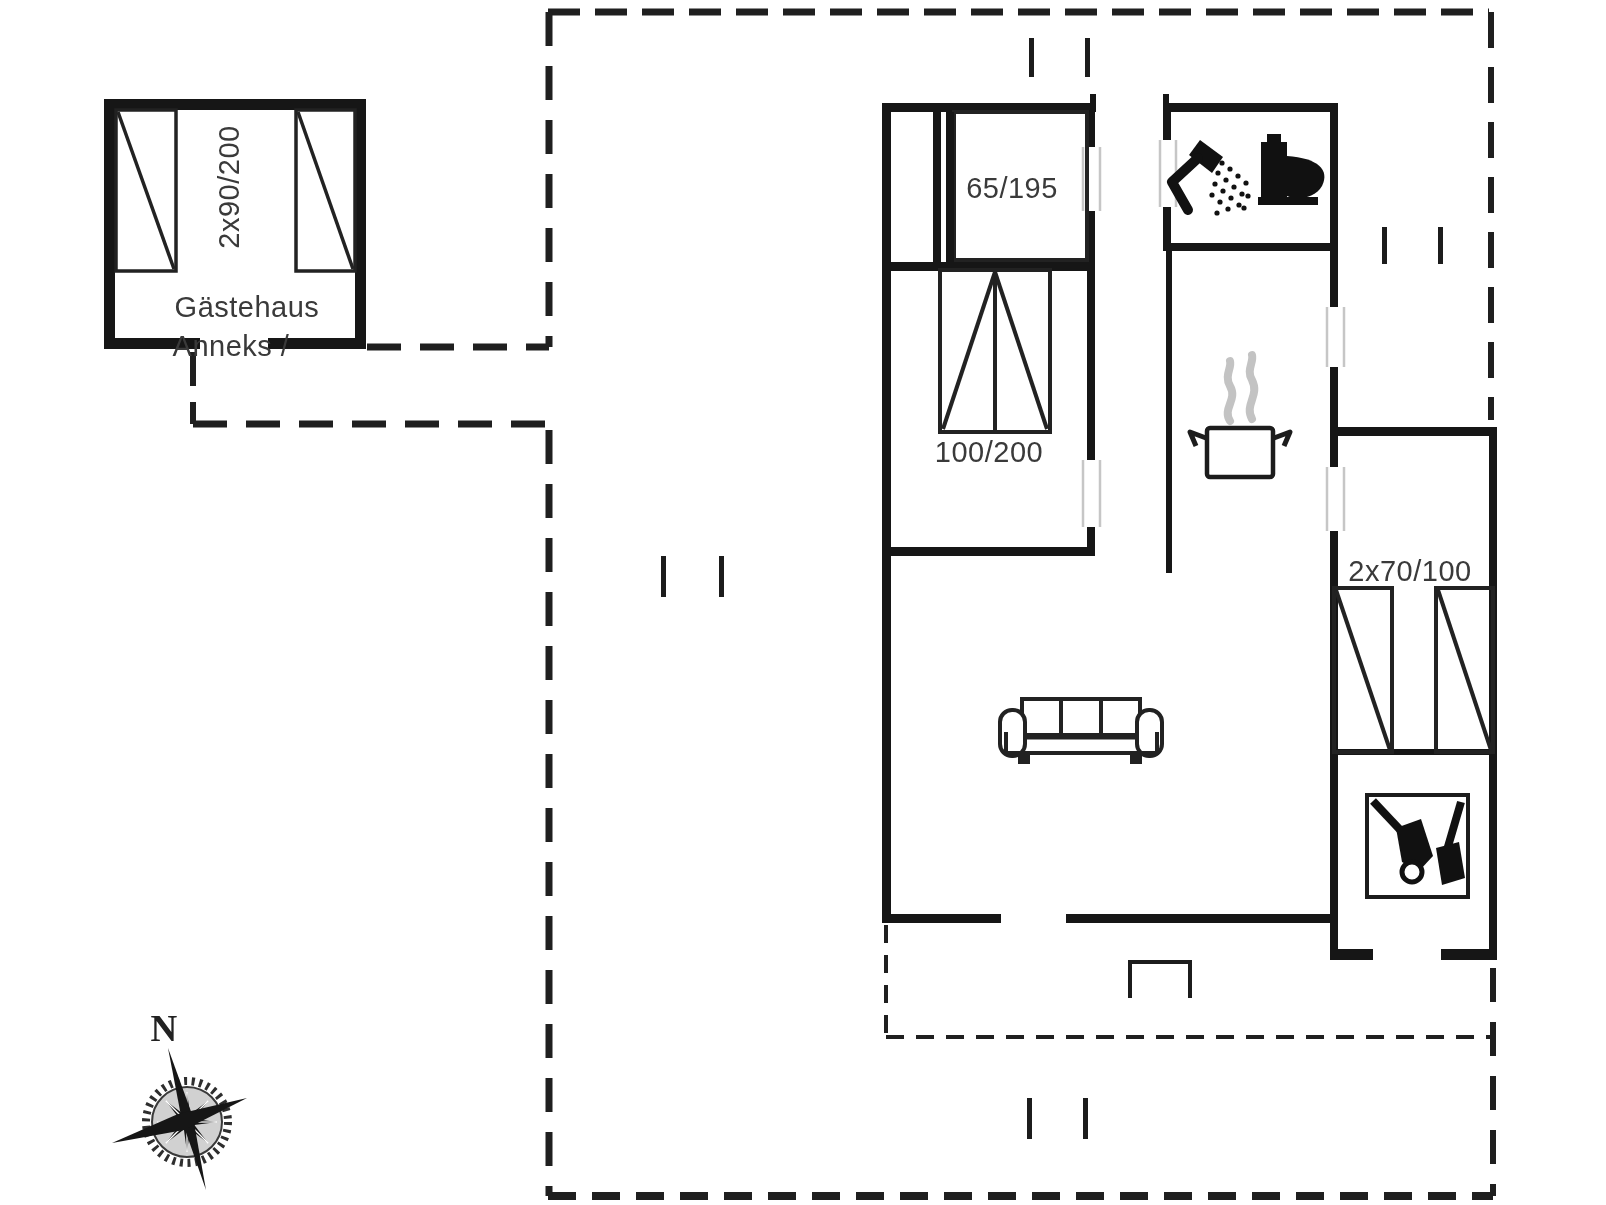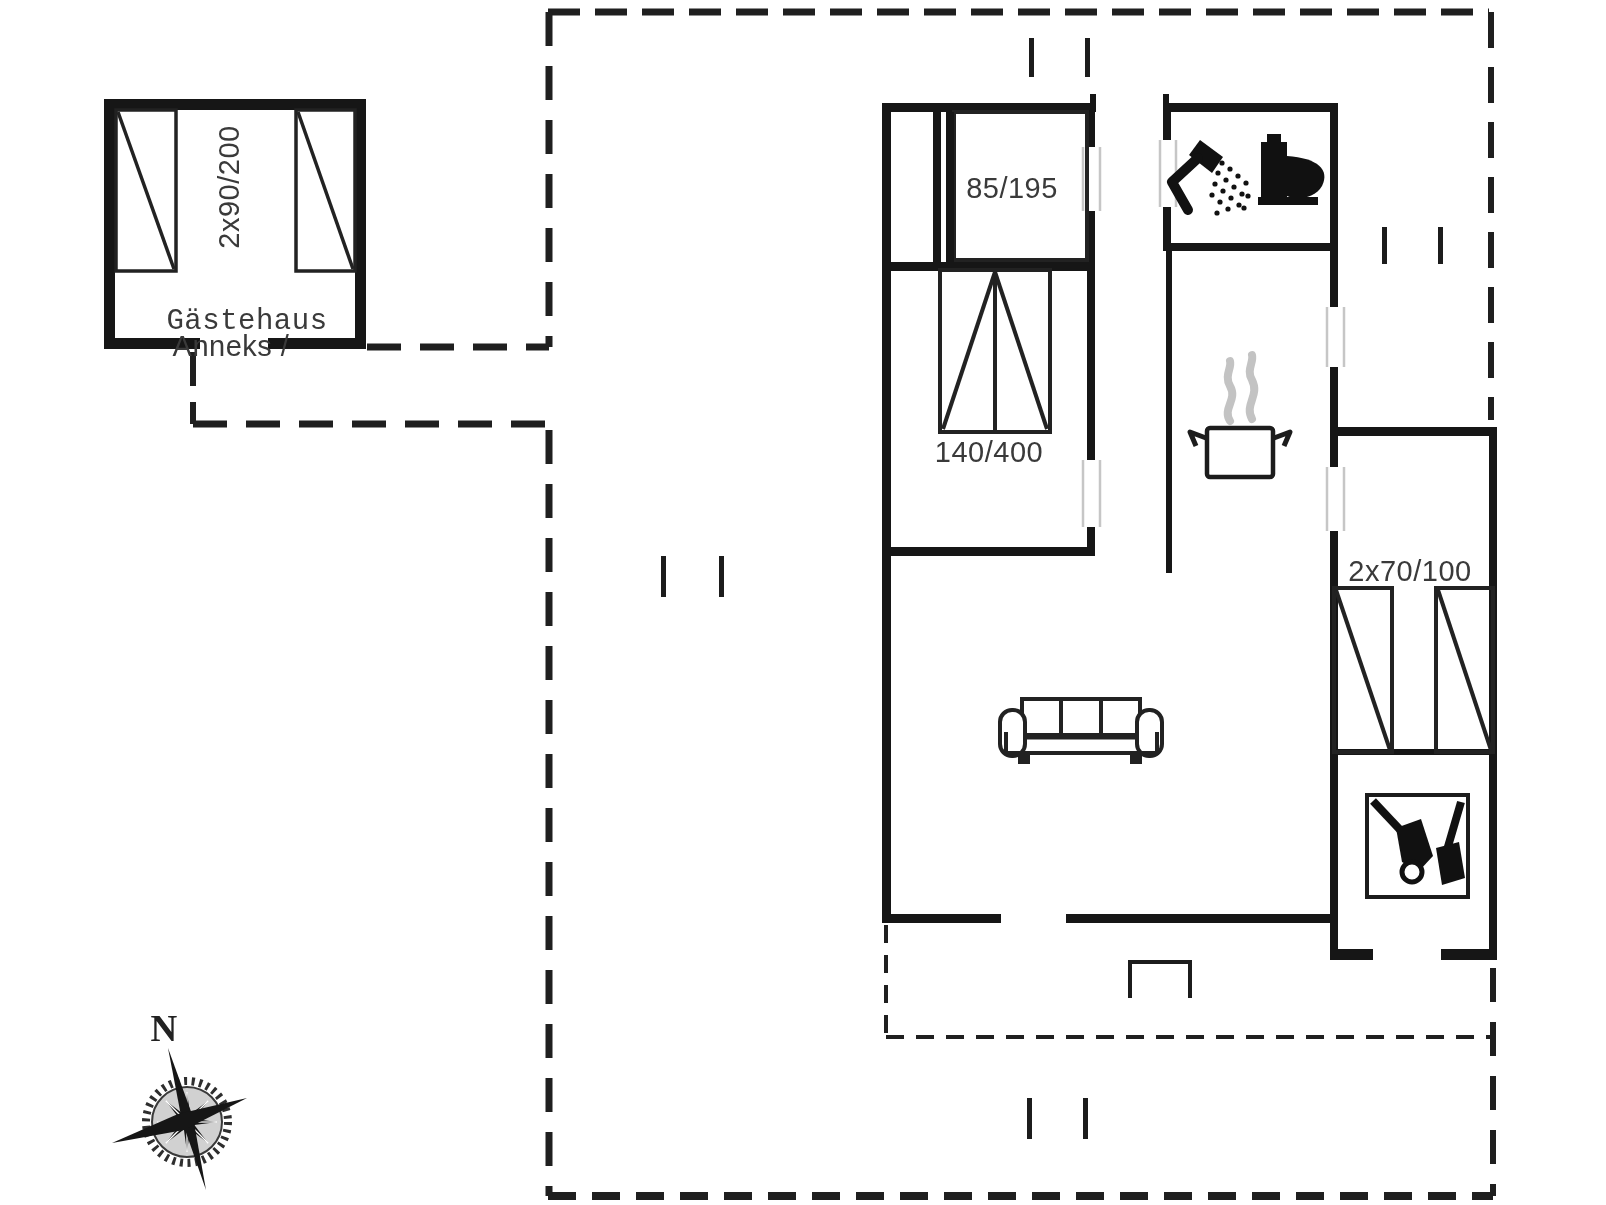--- a/index.html
+++ b/index.html
@@ -197,19 +197,19 @@
       <line x1="187" y1="1122" x2="165.8" y2="1143.2"></line>
           <line x1="187" y1="1122" x2="165.8" y2="1100.8"></line>
     </g>
     <polygon fill="#161616" points="168,1048 193,1117 206,1190 182,1121"></polygon>
     <polygon fill="#161616" points="112,1143 178,1114 247,1098 184,1130"></polygon>
   </g>
 </svg>
 
   <div class="lbl rot" style="left:229px;top:187px;">2x90/200</div>
   <div class="lbl" style="left:231px;top:306px;margin-top:40px;">Anneks /</div>
-  <div class="lbl" style="left:247px;top:321px;font-family:Liberation Mono, monospace;">Gästehaus</div>
-  <div class="lbl" style="left:1012px;top:188px;">85/195</div>
-  <div class="lbl" style="left:989px;top:452px;">140/400</div>
+  <div class="lbl" style="left:247px;top:307px;">Gästehaus</div>
+  <div class="lbl" style="left:1012px;top:188px;">65/195</div>
+  <div class="lbl" style="left:989px;top:452px;">100/200</div>
   <div class="lbl" style="left:1410px;top:571px;">2x70/100</div>
   <div class="lbl serif" style="left:164px;top:1028px;">N</div>
 
 </div>
 
 </body></html>

